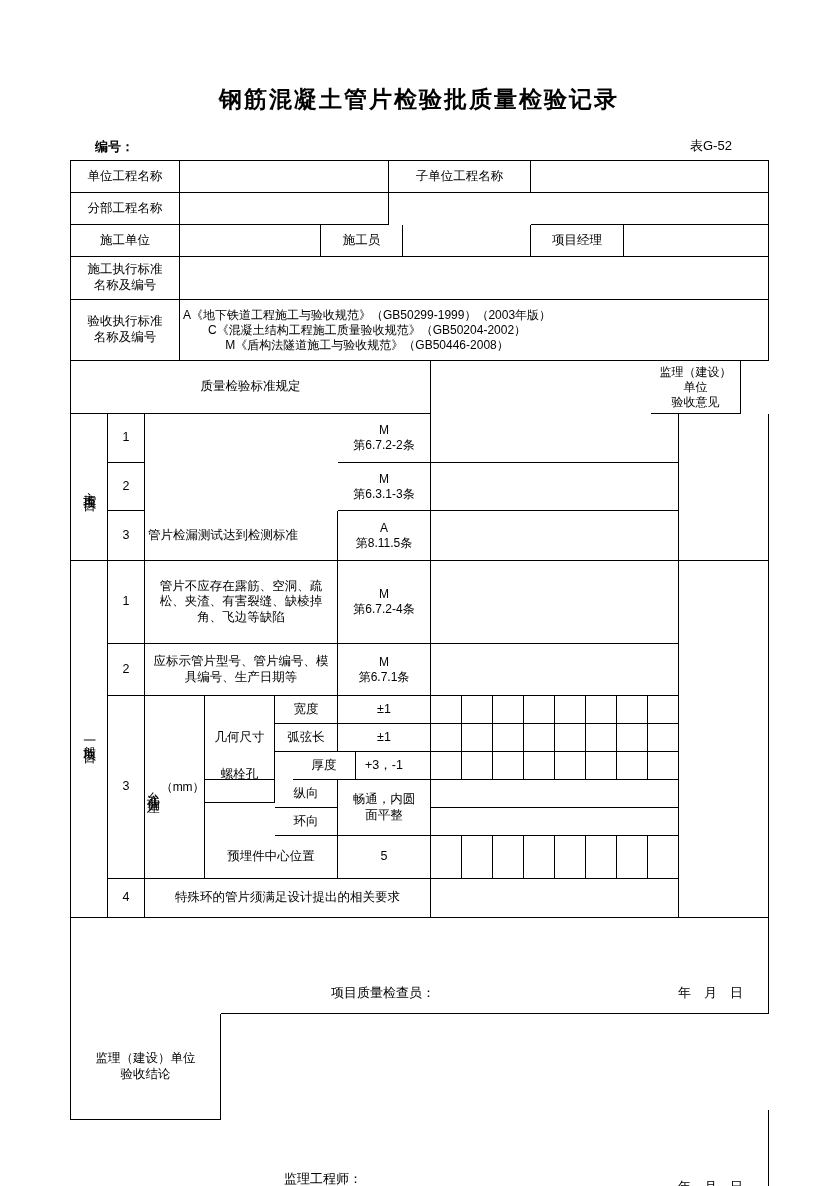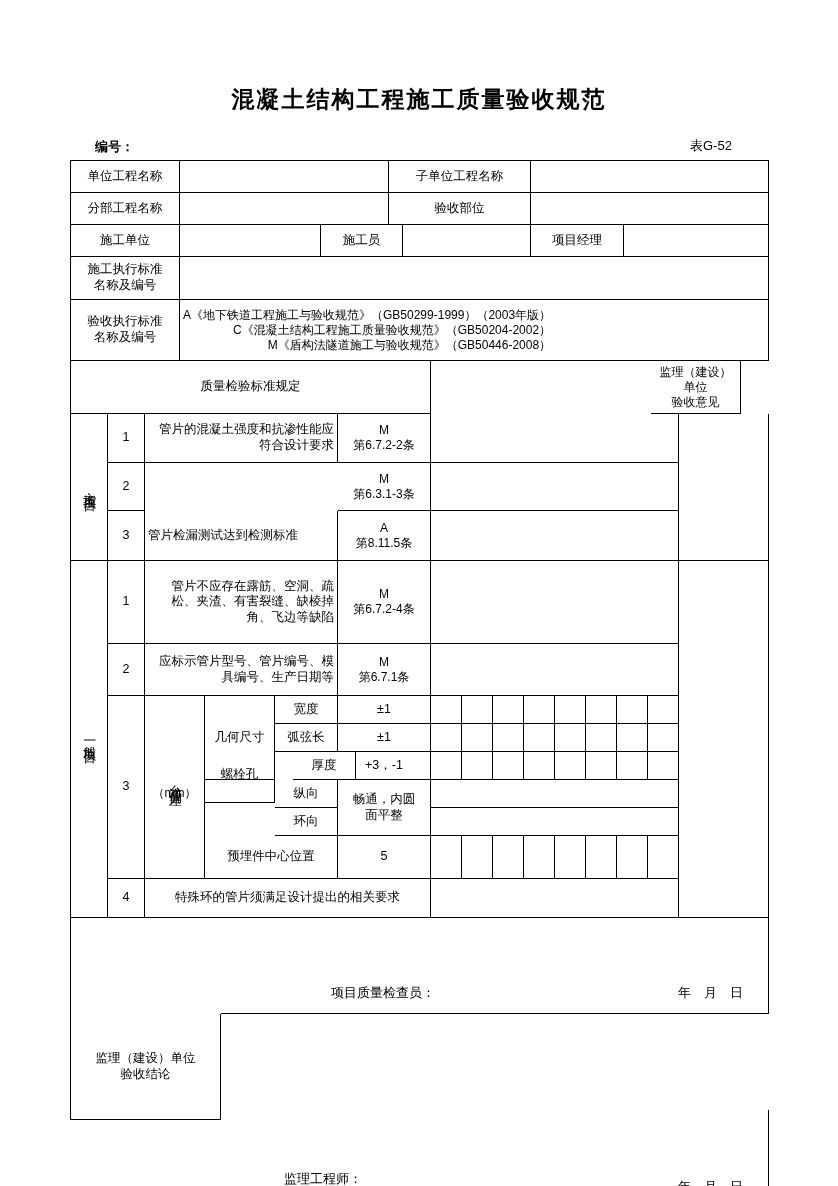--- a/index.html
+++ b/index.html
@@ -16,47 +16,46 @@
   .tbl{
     position:absolute;left:70px;top:160px;width:698px;height:959px;
     border-top:1px solid #000;border-left:1px solid #000;
   }
   .cell{
     position:absolute;box-sizing:border-box;
     border-right:1px solid #000;border-bottom:1px solid #000;
     display:flex;align-items:center;justify-content:center;
     text-align:center;font-size:12.5px;line-height:1.25;overflow:hidden;
   }
-  .left{justify-content:flex-start;text-align:right;padding:0 3px;}
+  .left{justify-content:flex-start;text-align:center;padding:0 3px;}
   .preline{white-space:pre-line;}
   .pre{white-space:pre;}
   .small{font-size:12px;}
   .vtext{writing-mode:vertical-rl;text-orientation:upright;letter-spacing:3px;font-size:13px;}
-  .col{flex-direction:column;}
+  .col{}
   .std{font-size:12px;}
   .sig-zone{position:relative;}
   .sig-line{position:absolute;font-size:13px;}
 </style>
 </head>
 <body>
 
-<div class="page-title">混凝土结构工程施工质量验收规范</div>
+<div class="page-title">钢筋混凝土管片检验批质量检验记录</div>
 <div class="no-label">编号：</div>
 <div class="form-code">表G-52</div>
 
 <div class="tbl">
 
   <div class="cell" style="left:0;top:0;width:109px;height:32px">单位工程名称</div>
   <div class="cell" style="left:109px;top:0;width:209px;height:32px"></div>
   <div class="cell" style="left:318px;top:0;width:142px;height:32px">子单位工程名称</div>
   <div class="cell" style="left:460px;top:0;width:238px;height:32px"></div>
 
   <div class="cell" style="left:0;top:32px;width:109px;height:32px">分部工程名称</div>
   <div class="cell" style="left:109px;top:32px;width:209px;height:32px"></div>
-  <div class="cell" style="left:318px;top:32px;width:142px;height:32px">验收部位</div>
   <div class="cell" style="left:460px;top:32px;width:238px;height:32px"></div>
 
   <div class="cell" style="left:0;top:64px;width:109px;height:32px">施工单位</div>
   <div class="cell" style="left:109px;top:64px;width:141px;height:32px"></div>
   <div class="cell" style="left:250px;top:64px;width:82px;height:32px">施工员</div>
   <div class="cell" style="left:332px;top:64px;width:128px;height:32px"></div>
   <div class="cell" style="left:460px;top:64px;width:93px;height:32px">项目经理</div>
   <div class="cell" style="left:553px;top:64px;width:145px;height:32px"></div>
 
   <div class="cell preline" style="left:0;top:96px;width:109px;height:43px">施工执行标准
@@ -72,21 +71,20 @@
   <div class="cell" style="left:0;top:200px;width:360px;height:53px">质量检验标准规定</div>
   <div class="cell preline small" style="left:580px;top:200px;width:90px;height:53px">监理（建设）
 单位
 验收意见</div>
 
   <div class="cell" style="left:0;top:253px;width:37px;height:147px">
       <span class="vtext">主控项目</span>
     </div>
 
   <div class="cell" style="left:37px;top:253px;width:37px;height:49px">1</div>
-  <div class="cell left" style="left:74px;top:253px;width:193px;height:49px">管片的混凝土强度和抗渗性能应符合设计要求</div>
   <div class="cell preline std" style="left:267px;top:253px;width:93px;height:49px">M
 第6.7.2-2条</div>
   <div class="cell" style="left:360px;top:253px;width:248px;height:49px"></div>
 
   <div class="cell" style="left:37px;top:302px;width:37px;height:48px">2</div>
   <div class="cell preline std" style="left:267px;top:302px;width:93px;height:48px">M
 第6.3.1-3条</div>
   <div class="cell" style="left:360px;top:302px;width:248px;height:48px"></div>
 
   <div class="cell" style="left:37px;top:350px;width:37px;height:50px">3</div>

